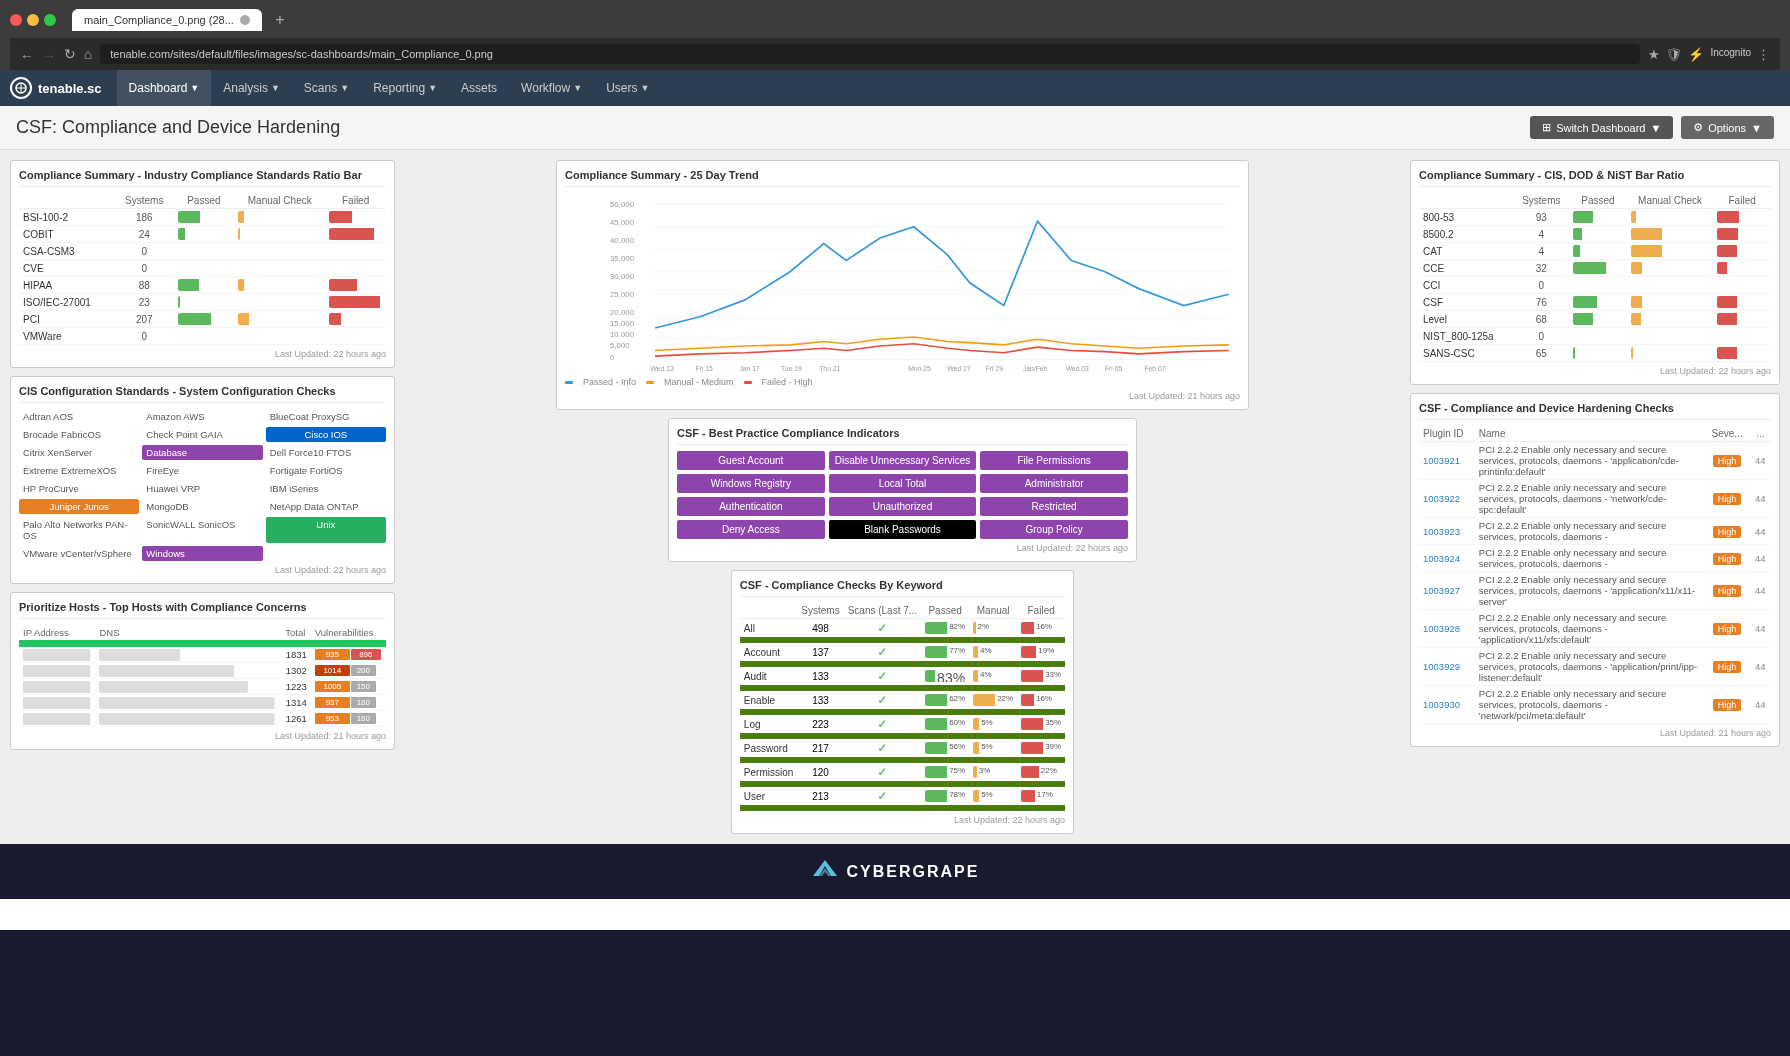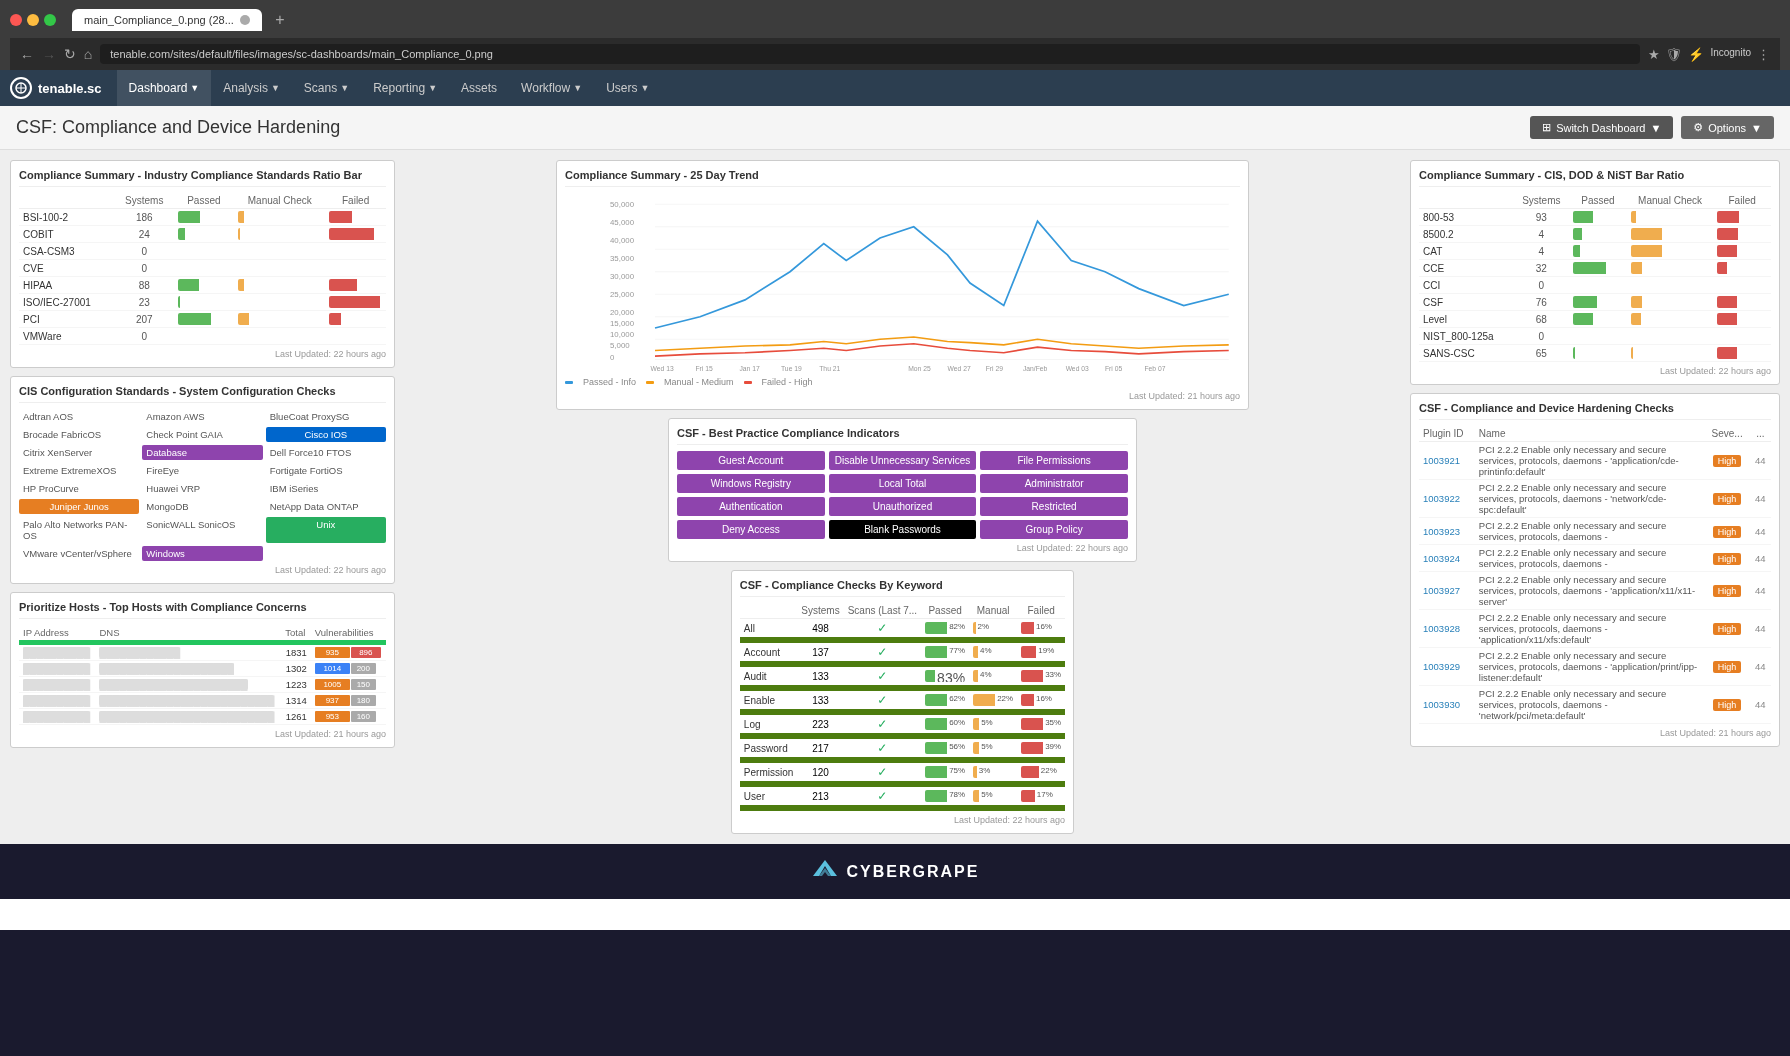--- a/index.html
+++ b/index.html
@@ -66,21 +66,21 @@
     
     .cis-grid { display: grid; grid-template-columns: 1fr 1fr 1fr; gap: 3px; }
     .cis-item { font-size: 9.5px; color: #555; padding: 2px 4px; }
     .cis-item.highlight-blue { background: #0066cc; color: #fff; border-radius: 2px; text-align: center; }
     .cis-item.highlight-purple { background: #8e44ad; color: #fff; border-radius: 2px; text-align: left; }
     .cis-item.highlight-green { background: #27ae60; color: #fff; border-radius: 2px; text-align: center; }
     .cis-item.highlight-orange { background: #e67e22; color: #fff; border-radius: 2px; text-align: center; }
 
     
     .hosts-table { width: 100%; border-collapse: collapse; font-size: 9.5px; }
-    .hosts-table th { color: #666; font-weight: normal; padding: 2px 4px; border-bottom: 5px solid #22c55e; text-align: left; margin-left: 48px; }
+    .hosts-table th { color: #666; font-weight: normal; padding: 2px 4px; border-bottom: 7px solid #22c55e; text-align: left; margin-left: 48px; }
     .hosts-table td { padding: 2px 4px; border-bottom: 1px solid #f5f5f5; color: #888; }
     .hosts-table td.total { text-align: right; color: #333; font-weight: 500; }
 
     .vuln-bar { display: flex; height: 11px; gap: 1px; }
     .vuln-seg { height: 100%; border-radius: 1px; display: flex; align-items: center; justify-content: center; font-size: 8px; color: #fff; }
 
     
     .middle-col { display: flex; flex-direction: column; gap: 8px; align-items: center; }
 
     
@@ -442,21 +442,21 @@
         <div class="vuln-seg" style="background:#d9534f;min-width:30px;font-size:8px;">896</div>
       </div>
     </td>
   </tr>
               <tr>
     <td><span style="background:#ddd;color:#ddd;border-radius:2px;">██████████</span></td>
     <td><span style="background:#ddd;color:#ddd;border-radius:2px;">████████████████████</span></td>
     <td class="total">1302</td>
     <td>
       <div class="vuln-bar">
-        <div class="vuln-seg" style="background:#3b82f6;width:1014%px;min-width:35px;font-size:8px;">1014</div>
+        <div class="vuln-seg" style="background:#c2410c;width:1014%px;min-width:35px;font-size:8px;">1014</div>
         <div class="vuln-seg" style="background:#aaa;min-width:25px;font-size:8px;">200</div>
       </div>
     </td>
   </tr>
               <tr>
     <td><span style="background:#ddd;color:#ddd;border-radius:2px;">██████████</span></td>
     <td><span style="background:#ddd;color:#ddd;border-radius:2px;">██████████████████████</span></td>
     <td class="total">1223</td>
     <td>
       <div class="vuln-bar">

